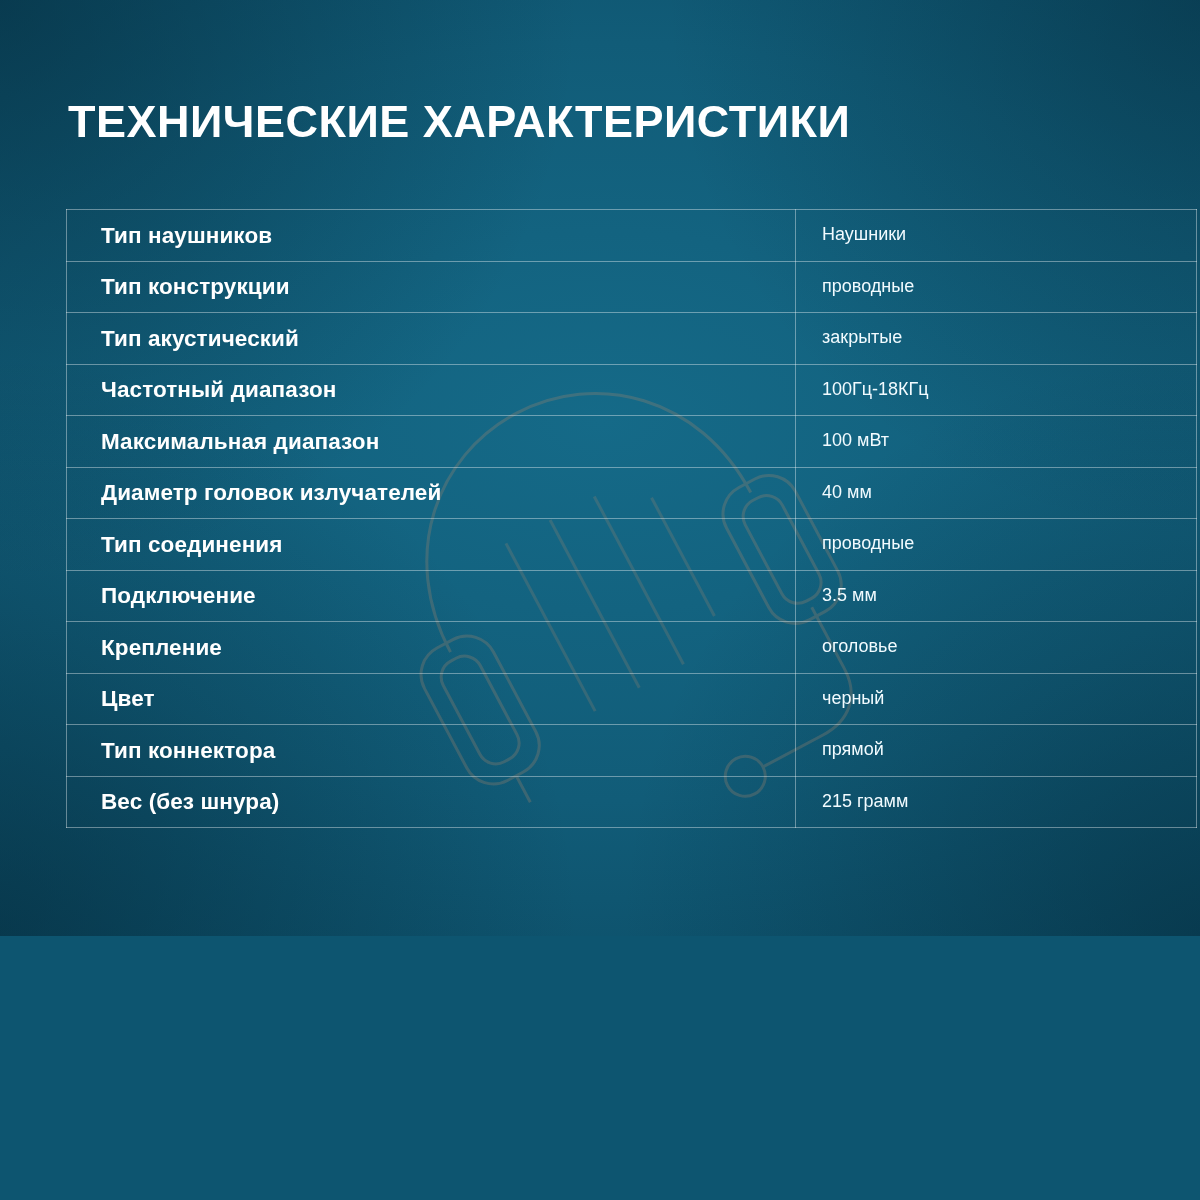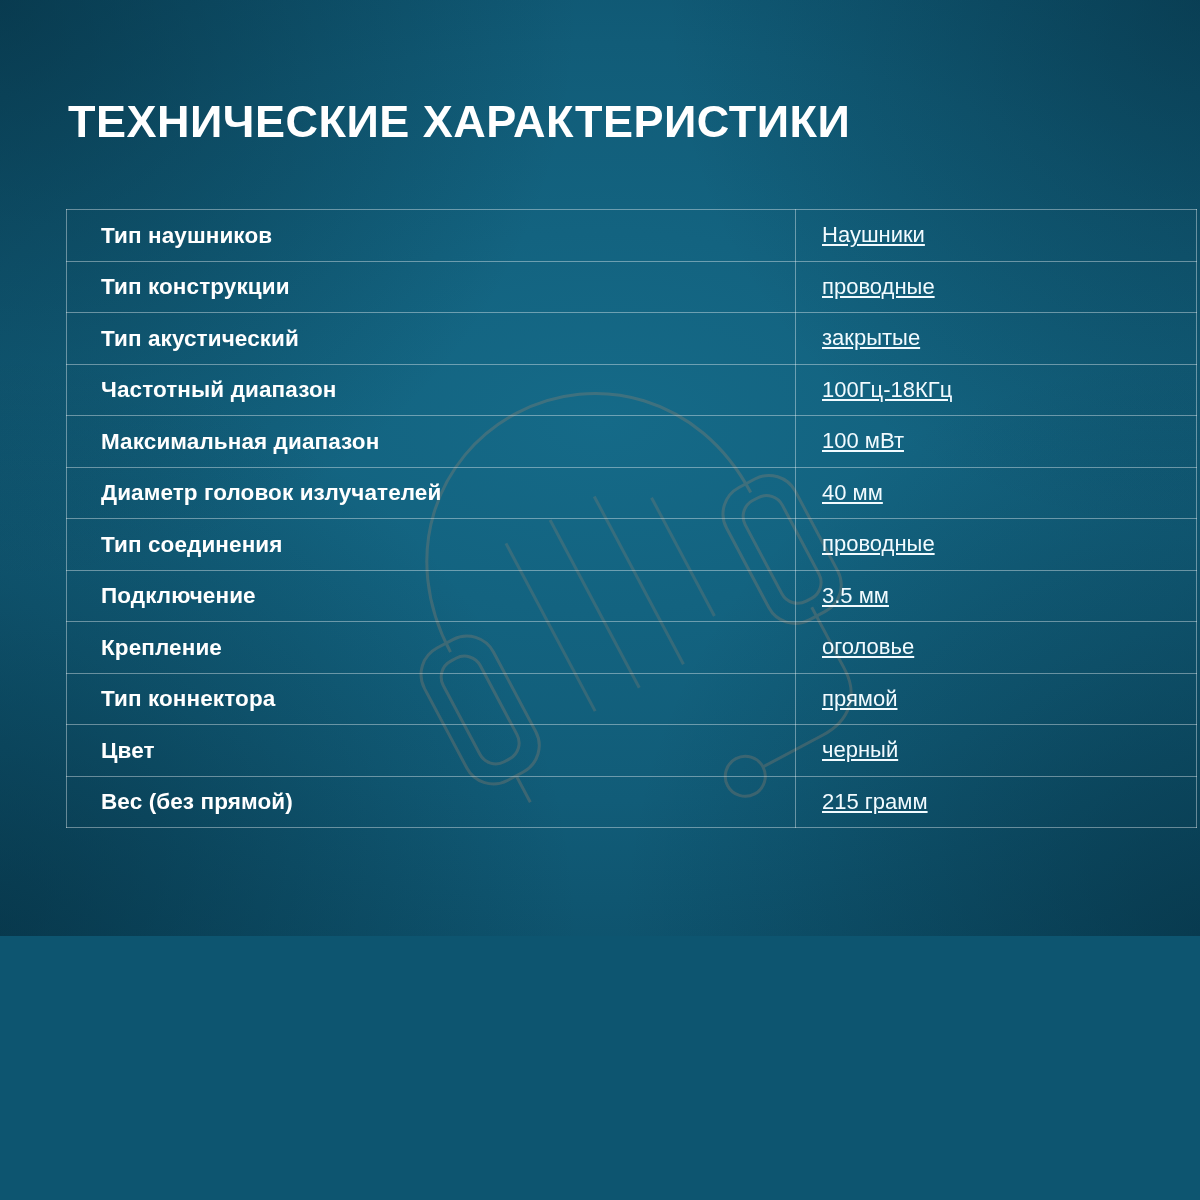--- a/index.html
+++ b/index.html
@@ -90,25 +90,24 @@
 
   .spec-table td.label {
     width: 694px;
     font-size: 22.5px;
     font-weight: bold;
     letter-spacing: 0.1px;
   }
 
   .spec-table td.value {
     width: 374px;
-    font-size: 22px;
+    font-size: 18px;
     font-weight: normal;
     color: #f2fbff;
     padding-left: 26px;
-    text-decoration: underline;
   }
 </style>
 </head>
 <body>
 
 <div class="page">
 
   <svg class="watermark" viewBox="0 0 640 640" fill="none" xmlns="http://www.w3.org/2000/svg">
     <g stroke="#b98a6a" stroke-width="3" opacity="0.85" transform="rotate(-28 320 320)">
       <path d="M150 300 C150 190 230 120 320 120 C410 120 490 190 490 300"></path>
@@ -163,27 +162,27 @@
         </tr>
         <tr>
           <td class="label">Подключение</td>
           <td class="value">3.5 мм</td>
         </tr>
         <tr>
           <td class="label">Крепление</td>
           <td class="value">оголовье</td>
         </tr>
         <tr>
+          <td class="label">Цвет</td>
+          <td class="value">черный</td>
+        </tr>
+        <tr>
           <td class="label">Тип коннектора</td>
           <td class="value">прямой</td>
         </tr>
         <tr>
-          <td class="label">Цвет</td>
-          <td class="value">черный</td>
-        </tr>
-        <tr>
-          <td class="label">Вес (без прямой)</td>
+          <td class="label">Вес (без шнура)</td>
           <td class="value">215 грамм</td>
         </tr>
       </tbody>
     </table>
   </div>
 </div>
 
 </body></html>

